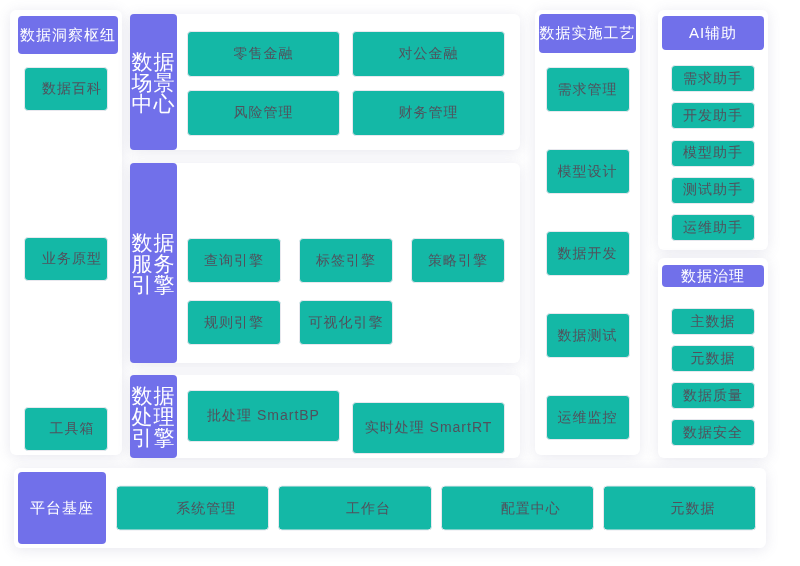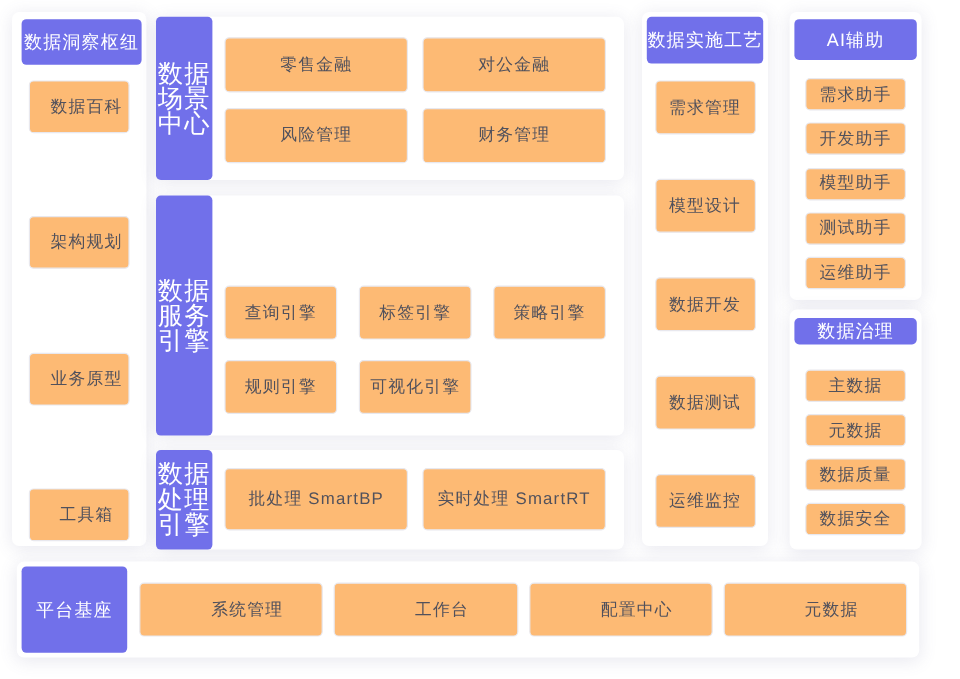--- a/index.html
+++ b/index.html
@@ -31,21 +31,21 @@
   }
   .vbar{
     position:absolute;left:0;top:0;bottom:0;width:47px;
     background:var(--accent);
     color:#fff;
     border-radius:4px;
     display:flex;flex-direction:column;align-items:center;justify-content:center;
     font-size:21px;line-height:21px;letter-spacing:1px;
   }
   .box{
-    background:#fdba74;
+    background:#14b8a6;
     border:1px solid var(--box-border);
     border-radius:4px;
     display:flex;align-items:center;justify-content:center;
     font-size:14px;color:var(--text);letter-spacing:1px;
     white-space:nowrap;
   }
   .col-items{
     position:absolute;left:0;right:0;
     display:flex;flex-direction:column;align-items:center;justify-content:space-between;
   }
@@ -67,21 +67,21 @@
   #service-engine{left:130px;top:163px;width:390px;height:200px;}
   #service-engine .gateway{position:absolute;left:57px;top:15px;width:318px;height:45px;}
   #service-engine .grid{
     position:absolute;left:57px;top:75px;
     display:grid;grid-template-columns:repeat(3,94px);column-gap:18px;row-gap:17px;
   }
   #service-engine .grid .box{height:45px;}
   #processing-engine{left:130px;top:375px;width:390px;height:83px;}
   #processing-engine .box{position:absolute;top:15px;width:153px;height:52px;}
   #processing-engine .box.b1{left:57px;}
-  #processing-engine .box.b2{left:222px;}
+  #processing-engine .box.b2{left:222px;margin-top:12px;}
   
   #implementation{left:535px;top:10px;width:105px;height:445px;}
   #implementation .hdr{left:4px;top:4px;width:97px;height:39px;}
   #implementation .col-items{top:57px;bottom:15px;}
   
   #ai-assist{left:658px;top:10px;width:110px;height:240px;}
   #ai-assist .hdr{left:4px;top:6px;width:102px;height:34px;}
   #ai-assist .col-items{top:55px;bottom:9px;}
   
   #governance{left:658px;top:258px;width:110px;height:200px;}
@@ -96,21 +96,20 @@
   }
   #platform-base .row .box{flex:1;height:45px;padding-left:27px;}
 </style>
 </head>
 <body>
 
 <div class="panel" id="insight-hub">
   <div class="hdr">数据洞察枢纽</div>
   <div class="col-items">
     <div class="box w84 h44">数据百科</div>
-    <div class="box w84 h44">架构规划</div>
     <div class="box w84 h44">业务原型</div>
     <div class="box w84 h44">工具箱</div>
   </div>
 </div>
 
 <div class="panel" id="scene-center">
   <div class="vbar">
     <div>数据</div>
     <div>场景</div>
     <div>中心</div>

